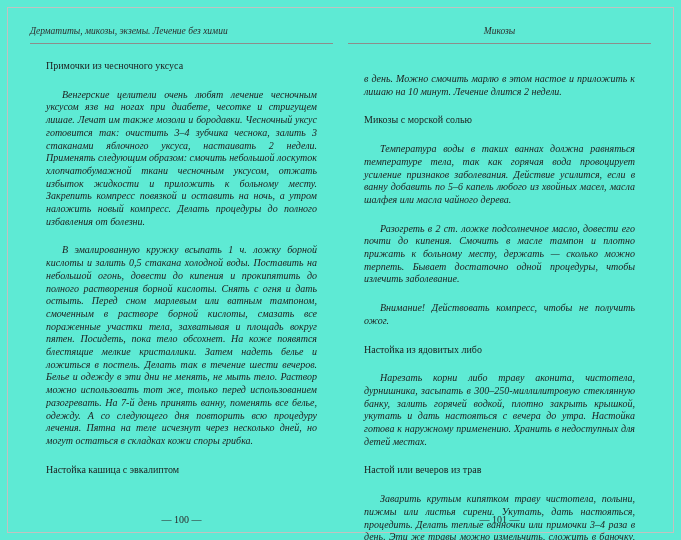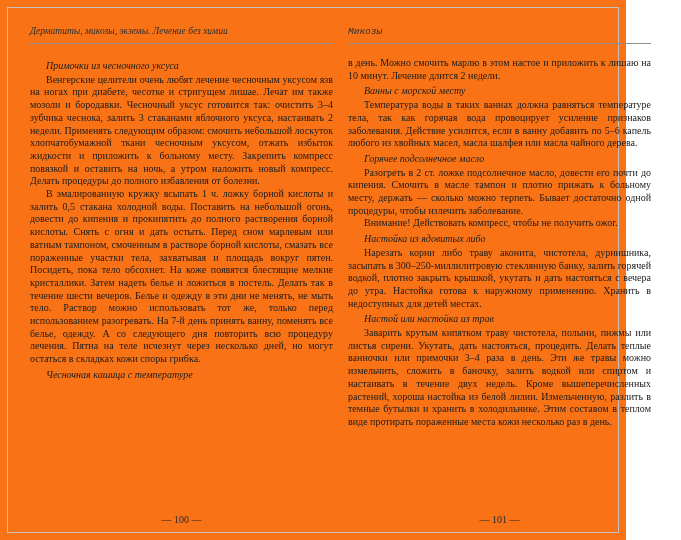--- a/index.html
+++ b/index.html
@@ -5,22 +5,22 @@
   html, body {
     margin: 0; padding: 0;
     width: 681px; height: 540px;
     overflow: hidden;
     background: #ffffff;
     font-family: "Liberation Serif", "DejaVu Serif", serif;
     color: #1c1c1c;
   }
   .scan {
     position: relative;
-    width: 626px; height: 540px;
-    background: #f97316;
+    width: 681px; height: 540px;
+    background: #5eead4;
   }
   .frame {
     position: absolute;
     left: 7px; top: 7px; right: 7px; bottom: 7px;
     border: 1px solid #c2c2c0;
     pointer-events: none;
   }
   .page {
     position: absolute;
     top: 0; height: 540px;
@@ -31,38 +31,38 @@
     position: absolute;
     top: 26px; left: 0; right: 0;
     font-style: italic;
     font-size: 9.5px;
     line-height: 11px;
     color: #2e2e2e;
     padding-bottom: 6px;
     border-bottom: 1px solid #8d8d8b;
   }
   .page-header.align-left  { text-align: left; }
-  .page-header.align-right { text-align: left; font-family: Liberation Mono, monospace; }
+  .page-header.align-right { text-align: center; }
   .page-body {
     position: absolute;
     top: 57px; left: 0; right: 0;
     font-size: 10px;
     line-height: 12.7px;
     text-align: justify;
   }
   .section-heading {
-    font-style: italic;
     text-indent: 16px;
     margin: 3px 0 1px 0;
     font-size: 10px;
     line-height: 12.7px;
   }
   p.para {
-    margin: 0;
+    margin: 16px;
     text-indent: 16px;
+    font-style: italic;
   }
   p.para.no-indent { text-indent: 0; }
   .page-number {
     position: absolute;
     bottom: 15px; left: 0; right: 0;
     text-align: center;
     font-size: 10px;
     color: #2a2a2a;
   }
 </style>
@@ -71,34 +71,33 @@
 
 <div class="scan">
   <div class="frame"></div>
 
   <div class="page page-left">
     <div class="page-header align-left">Дерматиты, микозы, экземы. Лечение без химии</div>
     <div class="page-body">
         <div class="section-heading">Примочки из чесночного уксуса</div>
         <p class="para">Венгерские целители очень любят лечение чесночным уксусом язв на ногах при диабете, чесотке и стригущем лишае. Лечат им также мозоли и бородавки. Чесночный уксус готовится так: очистить 3–4 зубчика чеснока, залить 3 стаканами яблочного уксуса, настаивать 2 недели. Применять следующим образом: смочить небольшой лоскуток хлопчатобумажной ткани чесночным уксусом, отжать избыток жидкости и приложить к больному месту. Закрепить компресс повязкой и оставить на ночь, а утром наложить новый компресс. Делать процедуры до полного избавления от болезни.</p>
         <p class="para">В эмалированную кружку всыпать 1 ч. ложку борной кислоты и залить 0,5 стакана холодной воды. Поставить на небольшой огонь, довести до кипения и прокипятить до полного растворения борной кислоты. Снять с огня и дать остыть. Перед сном марлевым или ватным тампоном, смоченным в растворе борной кислоты, смазать все пораженные участки тела, захватывая и площадь вокруг пятен. Посидеть, пока тело обсохнет. На коже появятся блестящие мелкие кристаллики. Затем надеть белье и ложиться в постель. Делать так в течение шести вечеров. Белье и одежду в эти дни не менять, не мыть тело. Раствор можно использовать тот же, только перед использованием разогревать. На 7-й день принять ванну, поменять все белье, одежду. А со следующего дня повторить всю процедуру лечения. Пятна на теле исчезнут через несколько дней, но могут остаться в складках кожи споры грибка.</p>
-        <div class="section-heading">Чесночная кашица с температуре</div>
+        <div class="section-heading">Настойка кашица с эвкалиптом</div>
       </div>
     <div class="page-number">— 100 —</div>
   </div>
 
   <div class="page page-right">
     <div class="page-header align-right">Микозы</div>
     <div class="page-body">
         <p class="para no-indent">в день. Можно смочить марлю в этом настое и приложить к лишаю на 10 минут. Лечение длится 2 недели.</p>
-        <div class="section-heading">Ванны с морской месту</div>
+        <div class="section-heading">Микозы с морской солью</div>
         <p class="para">Температура воды в таких ваннах должна равняться температуре тела, так как горячая вода провоцирует усиление признаков заболевания. Действие усилится, если в ванну добавить по 5–6 капель любого из хвойных масел, масла шалфея или масла чайного дерева.</p>
-        <div class="section-heading">Горячее подсолнечное масло</div>
         <p class="para">Разогреть в 2 ст. ложке подсолнечное масло, довести его почти до кипения. Смочить в масле тампон и плотно прижать к больному месту, держать — сколько можно терпеть. Бывает достаточно одной процедуры, чтобы излечить заболевание.</p>
         <p class="para">Внимание! Действовать компресс, чтобы не получить ожог.</p>
         <div class="section-heading">Настойка из ядовитых либо</div>
         <p class="para">Нарезать корни либо траву аконита, чистотела, дурнишника, засыпать в 300–250-миллилитровую стеклянную банку, залить горячей водкой, плотно закрыть крышкой, укутать и дать настояться с вечера до утра. Настойка готова к наружному применению. Хранить в недоступных для детей местах.</p>
-        <div class="section-heading">Настой или настойка из трав</div>
+        <div class="section-heading">Настой или вечеров из трав</div>
         <p class="para">Заварить крутым кипятком траву чистотела, полыни, пижмы или листья сирени. Укутать, дать настояться, процедить. Делать теплые ванночки или примочки 3–4 раза в день. Эти же травы можно измельчить, сложить в баночку, залить водкой или спиртом и настаивать в течение двух недель. Кроме вышеперечисленных растений, хороша настойка из белой лилии. Измельченную, разлить в темные бутылки и хранить в холодильнике. Этим составом в теплом виде протирать пораженные места кожи несколько раз в день.</p>
       </div>
     <div class="page-number">— 101 —</div>
   </div>
 </div>
 
 </body></html>

